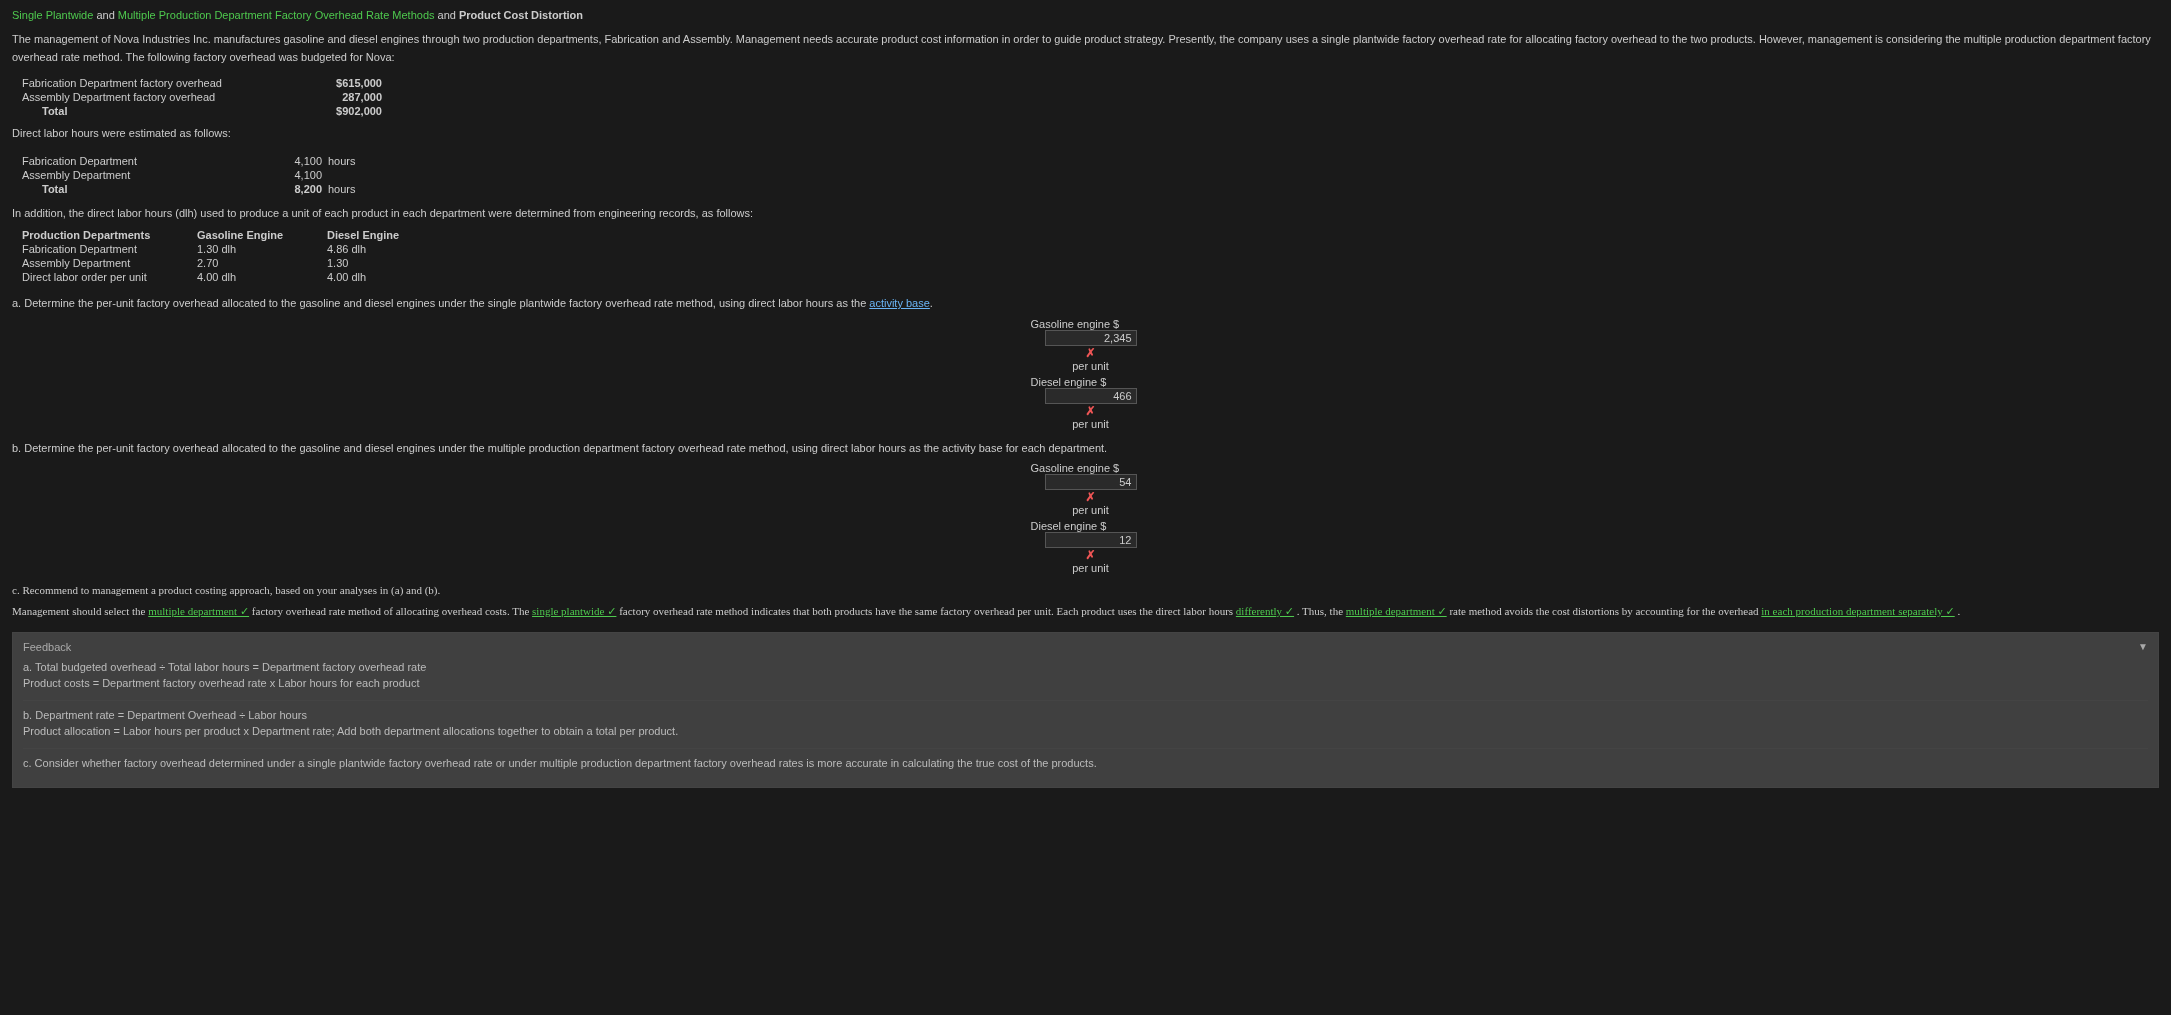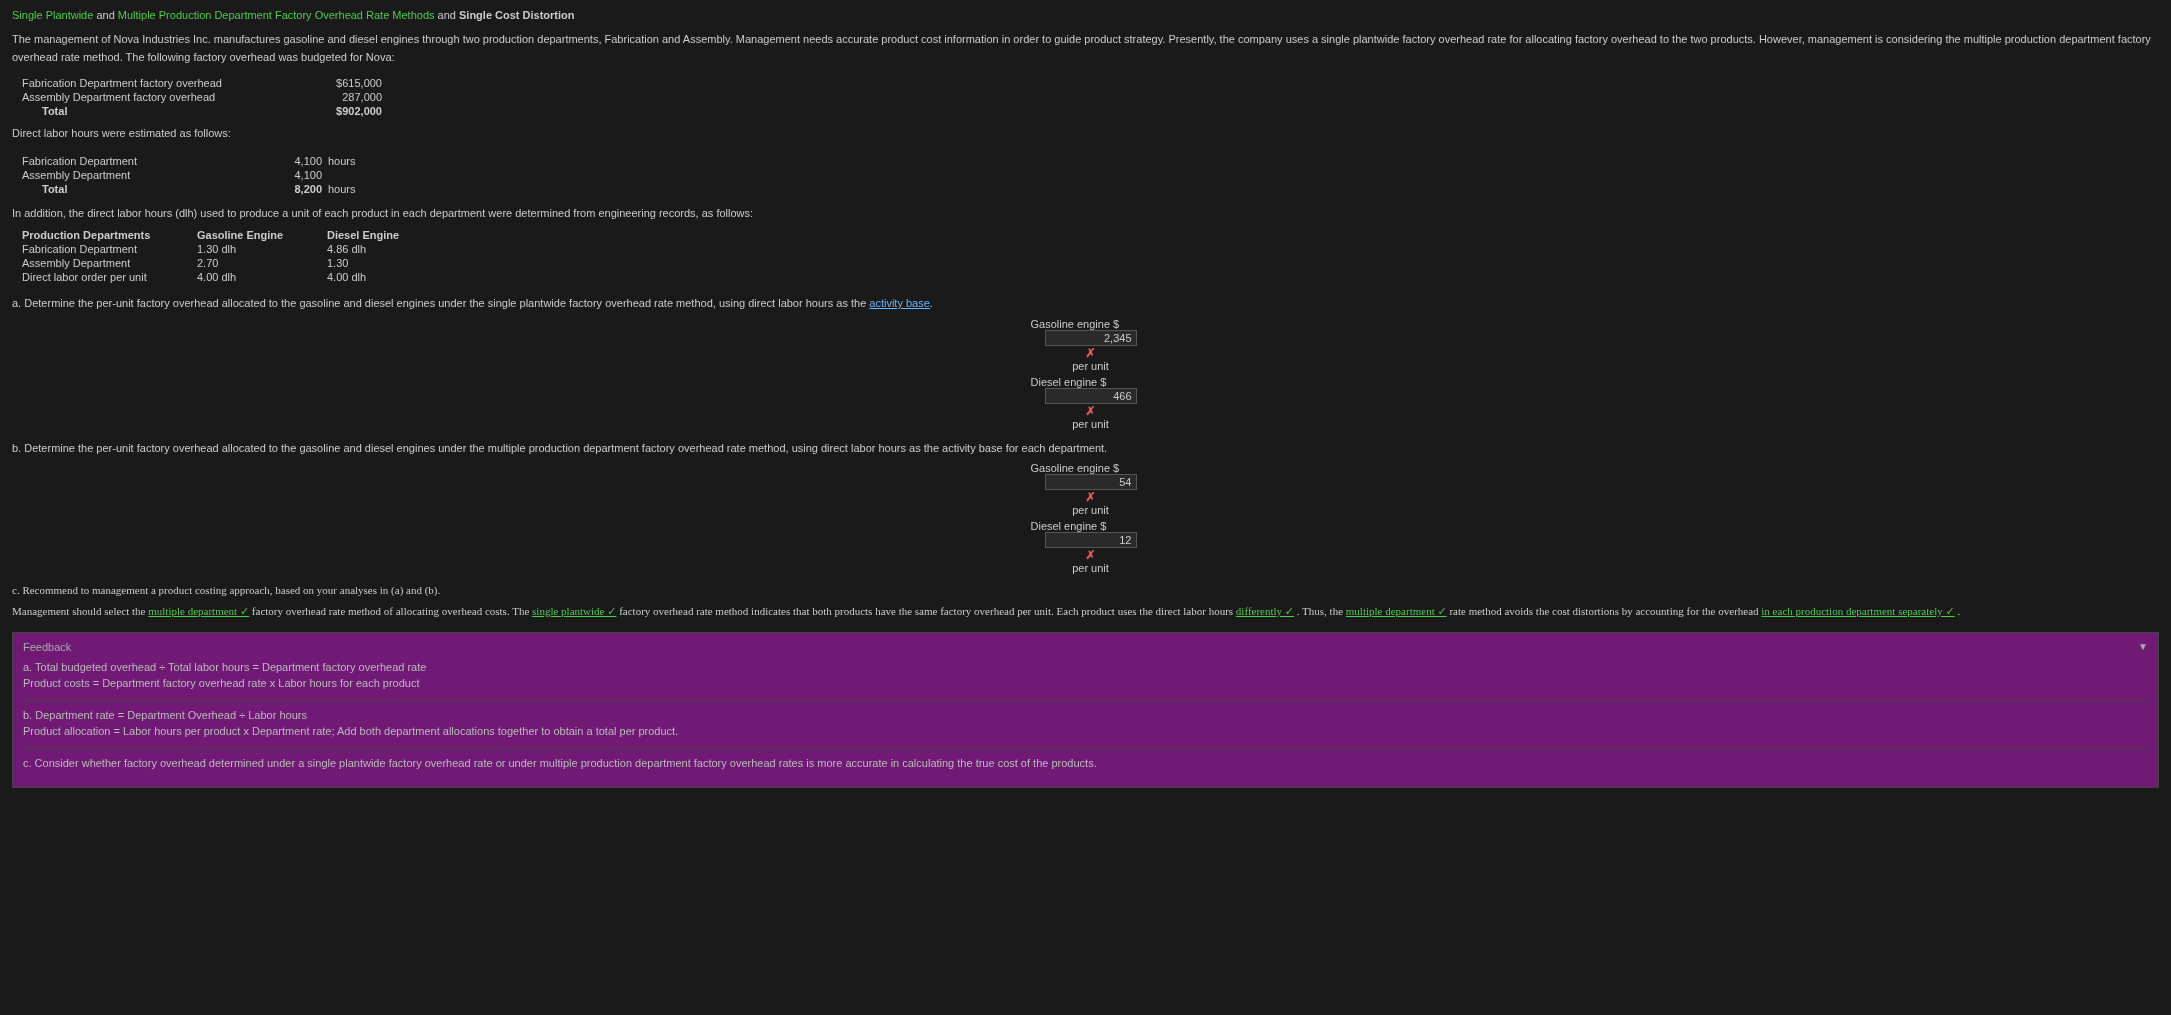--- a/index.html
+++ b/index.html
@@ -33,20 +33,21 @@
       margin-bottom: 2px;
     }
     .overhead-label {
       width: 260px;
       font-size: 11px;
     }
     .overhead-value {
       width: 100px;
       font-size: 11px;
       text-align: right;
+      font-weight: bold;
     }
     .overhead-row.total .overhead-label,
     .overhead-row.total .overhead-value {
       font-weight: bold;
       padding-left: 20px;
     }
     .section-header {
       font-size: 11px;
       margin-bottom: 6px;
       color: #cccccc;
@@ -142,21 +143,21 @@
     }
     .recommend-intro {
       font-size: 11px;
       margin-bottom: 6px;
     }
     .green-underline {
       color: #4ec94e;
       text-decoration: underline;
     }
     .feedback-box {
-      background: #701a75;
+      background: #404040;
       border: 1px solid #444;
       padding: 8px 10px;
       margin-top: 10px;
     }
     .feedback-header {
       display: flex;
       justify-content: space-between;
       align-items: center;
       margin-bottom: 6px;
     }
@@ -189,21 +190,21 @@
     .recommend-paragraph {
       font-size: 11px;
       line-height: 1.8;
       margin-bottom: 4px;
     }
   </style>
 </head>
 <body>
 
 <div class="title-line">
-  <span class="green">Single Plantwide</span><span> and </span><span class="green">Multiple Production Department Factory Overhead Rate Methods</span><span> and </span><span class="bold">Single Cost Distortion</span>
+  <span class="green">Single Plantwide</span><span> and </span><span class="green">Multiple Production Department Factory Overhead Rate Methods</span><span> and </span><span class="bold">Product Cost Distortion</span>
 </div>
 
 <div class="intro-text">The management of Nova Industries Inc. manufactures gasoline and diesel engines through two production departments, Fabrication and Assembly. Management needs accurate product cost information in order to guide product strategy. Presently, the company uses a single plantwide factory overhead rate for allocating factory overhead to the two products. However, management is considering the multiple production department factory overhead rate method. The following factory overhead was budgeted for Nova:</div>
 
 <div class="overhead-table">
   <div class="overhead-row">
     <span class="overhead-label">Fabrication Department factory overhead</span>
     <span class="overhead-value">$615,000</span>
   </div>
   <div class="overhead-row">

